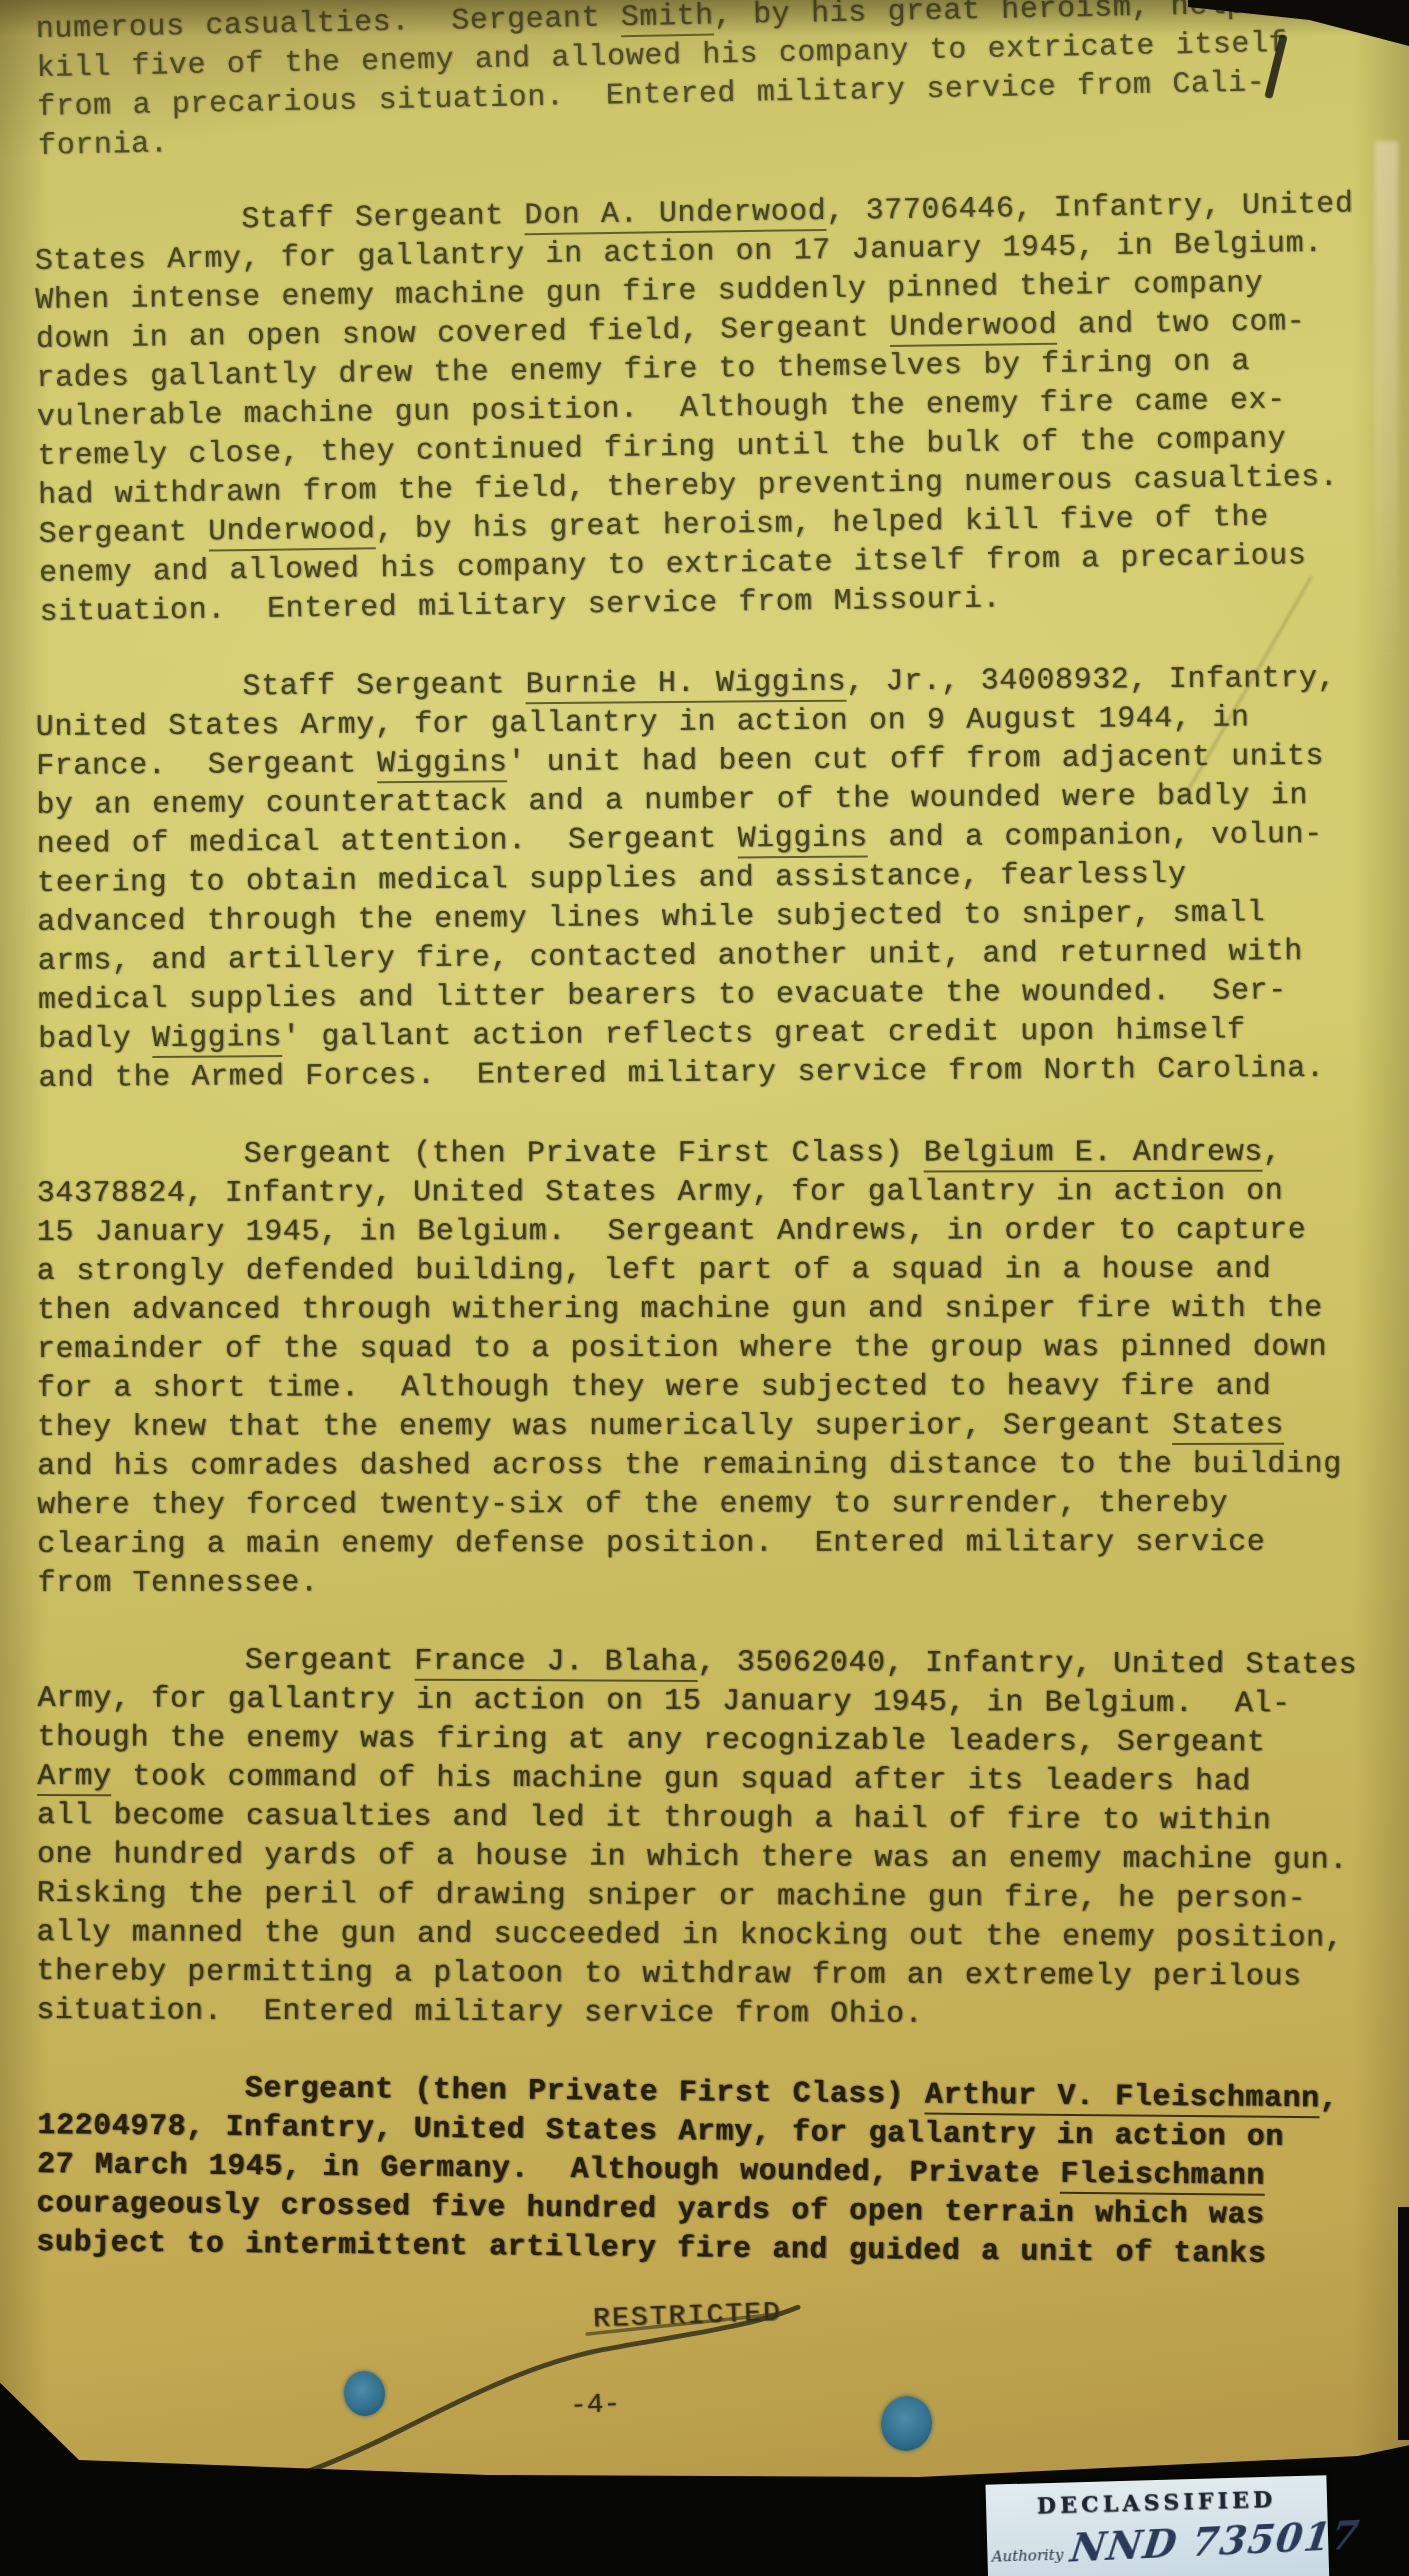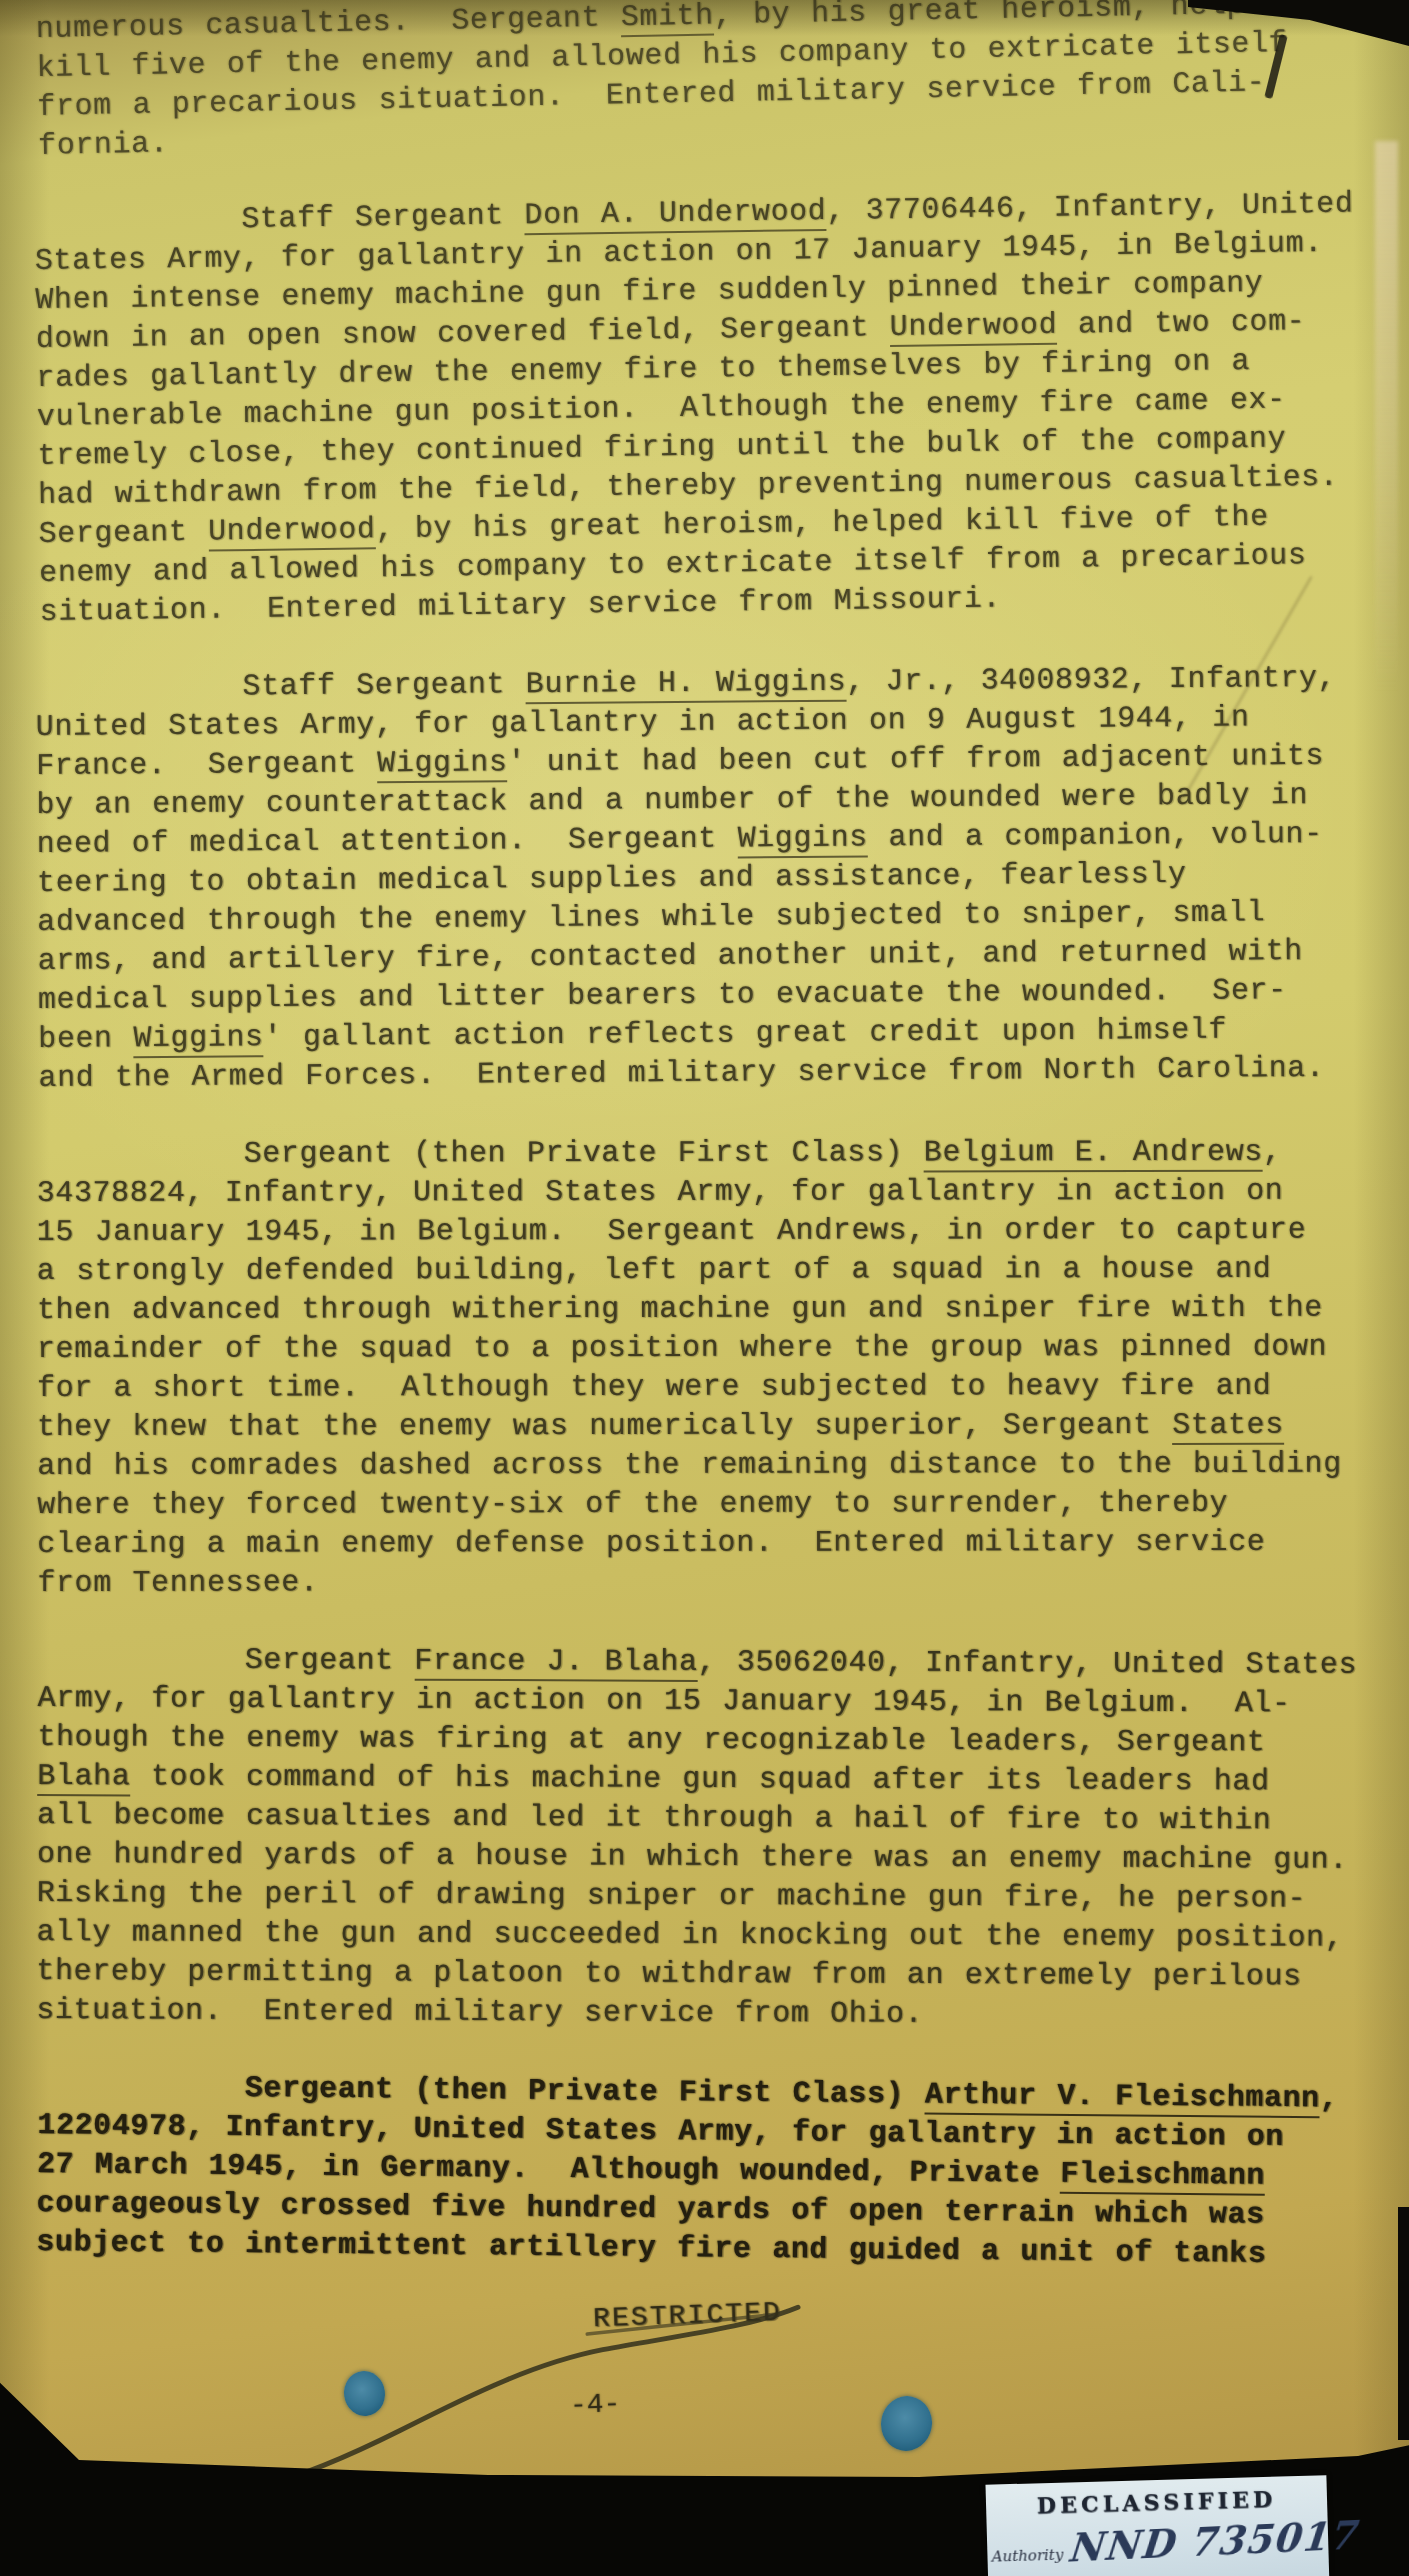--- a/index.html
+++ b/index.html
@@ -95,42 +95,42 @@
       <div class="para p3">
           <div class="tline"><span>          Staff Sergeant </span><span class="u">Burnie H. Wiggins</span><span>, Jr., 34008932, Infantry,</span></div>
           <div class="tline"><span>United States Army, for gallantry in action on 9 August 1944, in</span></div>
           <div class="tline"><span>France.  Sergeant </span><span class="u">Wiggins</span><span>' unit had been cut off from adjacent units</span></div>
           <div class="tline"><span>by an enemy counterattack and a number of the wounded were badly in</span></div>
           <div class="tline"><span>need of medical attention.  Sergeant </span><span class="u">Wiggins</span><span> and a companion, volun-</span></div>
           <div class="tline"><span>teering to obtain medical supplies and assistance, fearlessly</span></div>
           <div class="tline"><span>advanced through the enemy lines while subjected to sniper, small</span></div>
           <div class="tline"><span>arms, and artillery fire, contacted another unit, and returned with</span></div>
           <div class="tline"><span>medical supplies and litter bearers to evacuate the wounded.  Ser-</span></div>
-          <div class="tline"><span>been </span><span class="u">Wiggins</span><span>' gallant action reflects great credit upon himself</span></div>
+          <div class="tline"><span>badly </span><span class="u">Wiggins</span><span>' gallant action reflects great credit upon himself</span></div>
           <div class="tline"><span>and the Armed Forces.  Entered military service from North Carolina.</span></div>
         </div>
       <div class="para p4">
           <div class="tline"><span>          Sergeant (then Private First Class) </span><span class="u">Belgium E. Andrews</span><span>,</span></div>
           <div class="tline"><span>34378824, Infantry, United States Army, for gallantry in action on</span></div>
           <div class="tline"><span>15 January 1945, in Belgium.  Sergeant Andrews, in order to capture</span></div>
           <div class="tline"><span>a strongly defended building, left part of a squad in a house and</span></div>
           <div class="tline"><span>then advanced through withering machine gun and sniper fire with the</span></div>
           <div class="tline"><span>remainder of the squad to a position where the group was pinned down</span></div>
           <div class="tline"><span>for a short time.  Although they were subjected to heavy fire and</span></div>
           <div class="tline"><span>they knew that the enemy was numerically superior, Sergeant </span><span class="u">States</span></div>
           <div class="tline"><span>and his comrades dashed across the remaining distance to the building</span></div>
           <div class="tline"><span>where they forced twenty-six of the enemy to surrender, thereby</span></div>
           <div class="tline"><span>clearing a main enemy defense position.  Entered military service</span></div>
           <div class="tline"><span>from Tennessee.</span></div>
         </div>
       <div class="para p5">
           <div class="tline"><span>          Sergeant </span><span class="u">France J. Blaha</span><span>, 35062040, Infantry, United States</span></div>
           <div class="tline"><span>Army, for gallantry in action on 15 January 1945, in Belgium.  Al-</span></div>
           <div class="tline"><span>though the enemy was firing at any recognizable leaders, Sergeant</span></div>
-          <div class="tline"><span class="u">Blaha</span><span> took command of his machine gun squad after its leaders had</span></div>
+          <div class="tline"><span class="u">Army</span><span> took command of his machine gun squad after its leaders had</span></div>
           <div class="tline"><span>all become casualties and led it through a hail of fire to within</span></div>
           <div class="tline"><span>one hundred yards of a house in which there was an enemy machine gun.</span></div>
           <div class="tline"><span>Risking the peril of drawing sniper or machine gun fire, he person-</span></div>
           <div class="tline"><span>ally manned the gun and succeeded in knocking out the enemy position,</span></div>
           <div class="tline"><span>thereby permitting a platoon to withdraw from an extremely perilous</span></div>
           <div class="tline"><span>situation.  Entered military service from Ohio.</span></div>
         </div>
       <div class="para p6">
           <div class="tline"><span>          Sergeant (then Private First Class) </span><span class="u">Arthur V. Fleischmann</span><span>,</span></div>
           <div class="tline"><span>12204978, Infantry, United States Army, for gallantry in action on</span></div>

